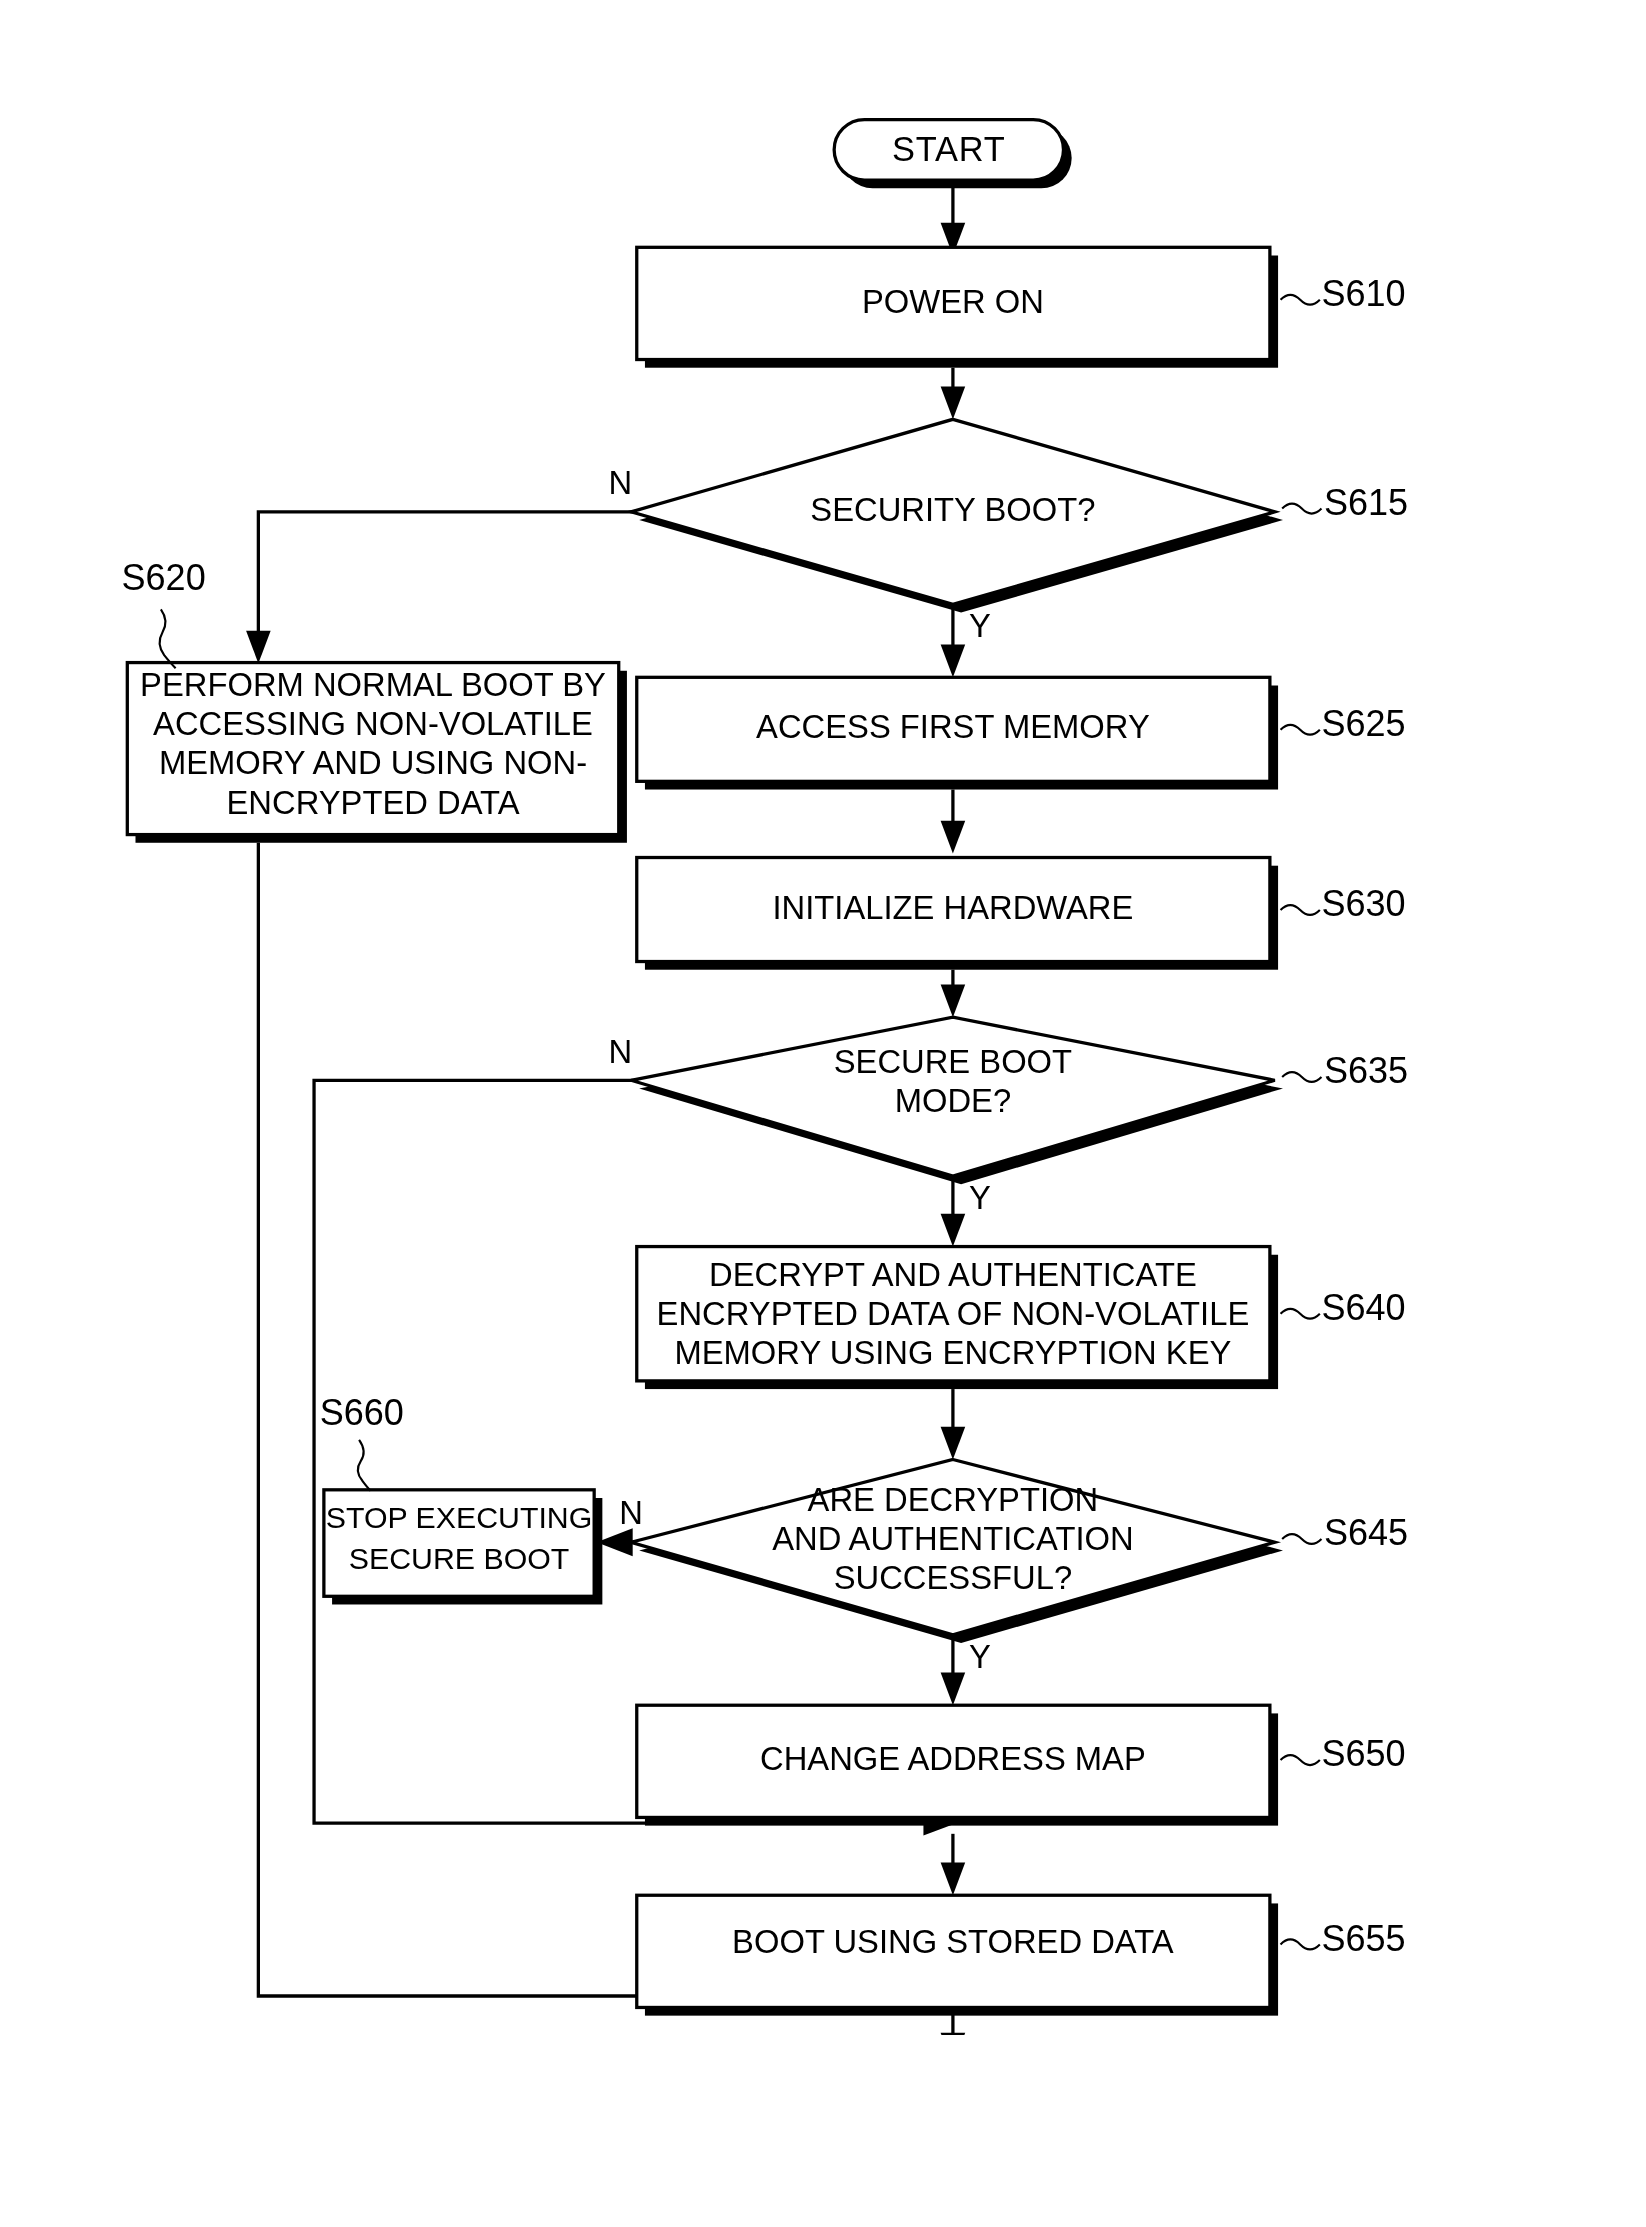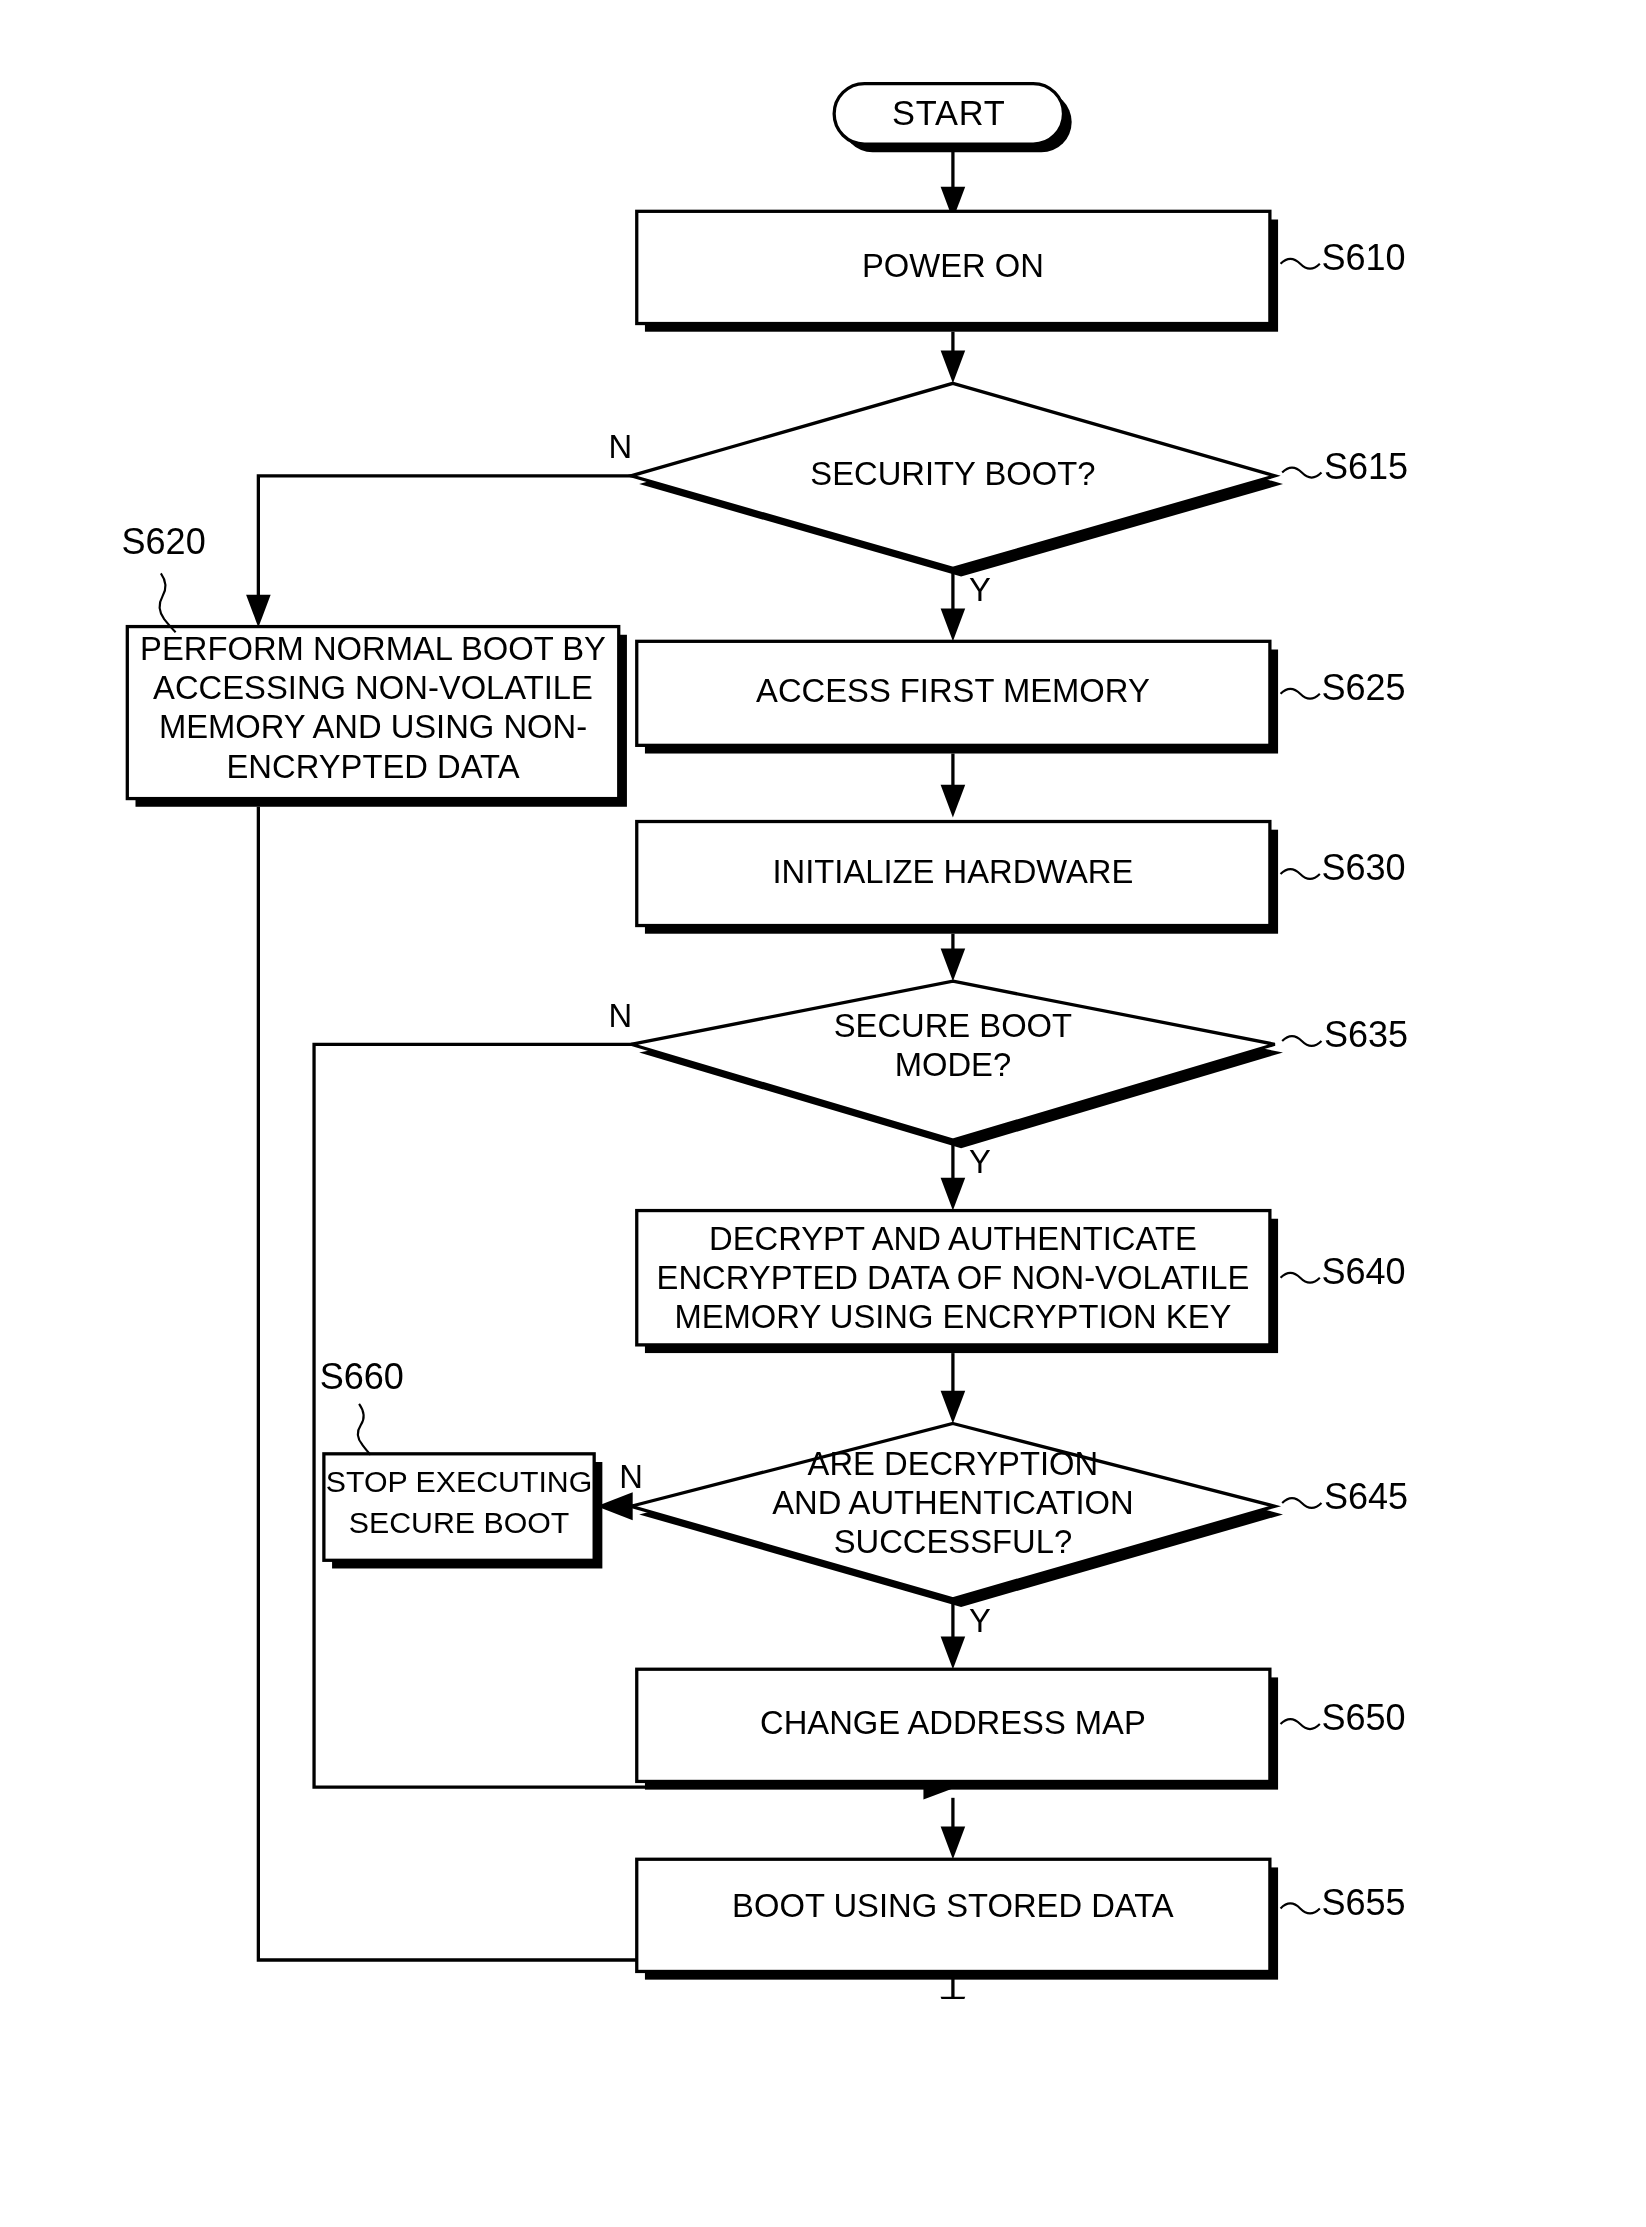--- a/index.html
+++ b/index.html
@@ -9,20 +9,21 @@
   }
   body {
     font-family: "Liberation Sans", sans-serif;
   }
   #page {
     position: relative;
     width: 1647px;
     height: 1999px;
     background: #ffffff;
     overflow: hidden;
+    margin-top: 36px;
   }
   svg#flow {
     position: absolute;
     left: 0;
     top: 0;
     width: 1647px;
     height: 2227px;
     display: block;
   }
   .shp {

